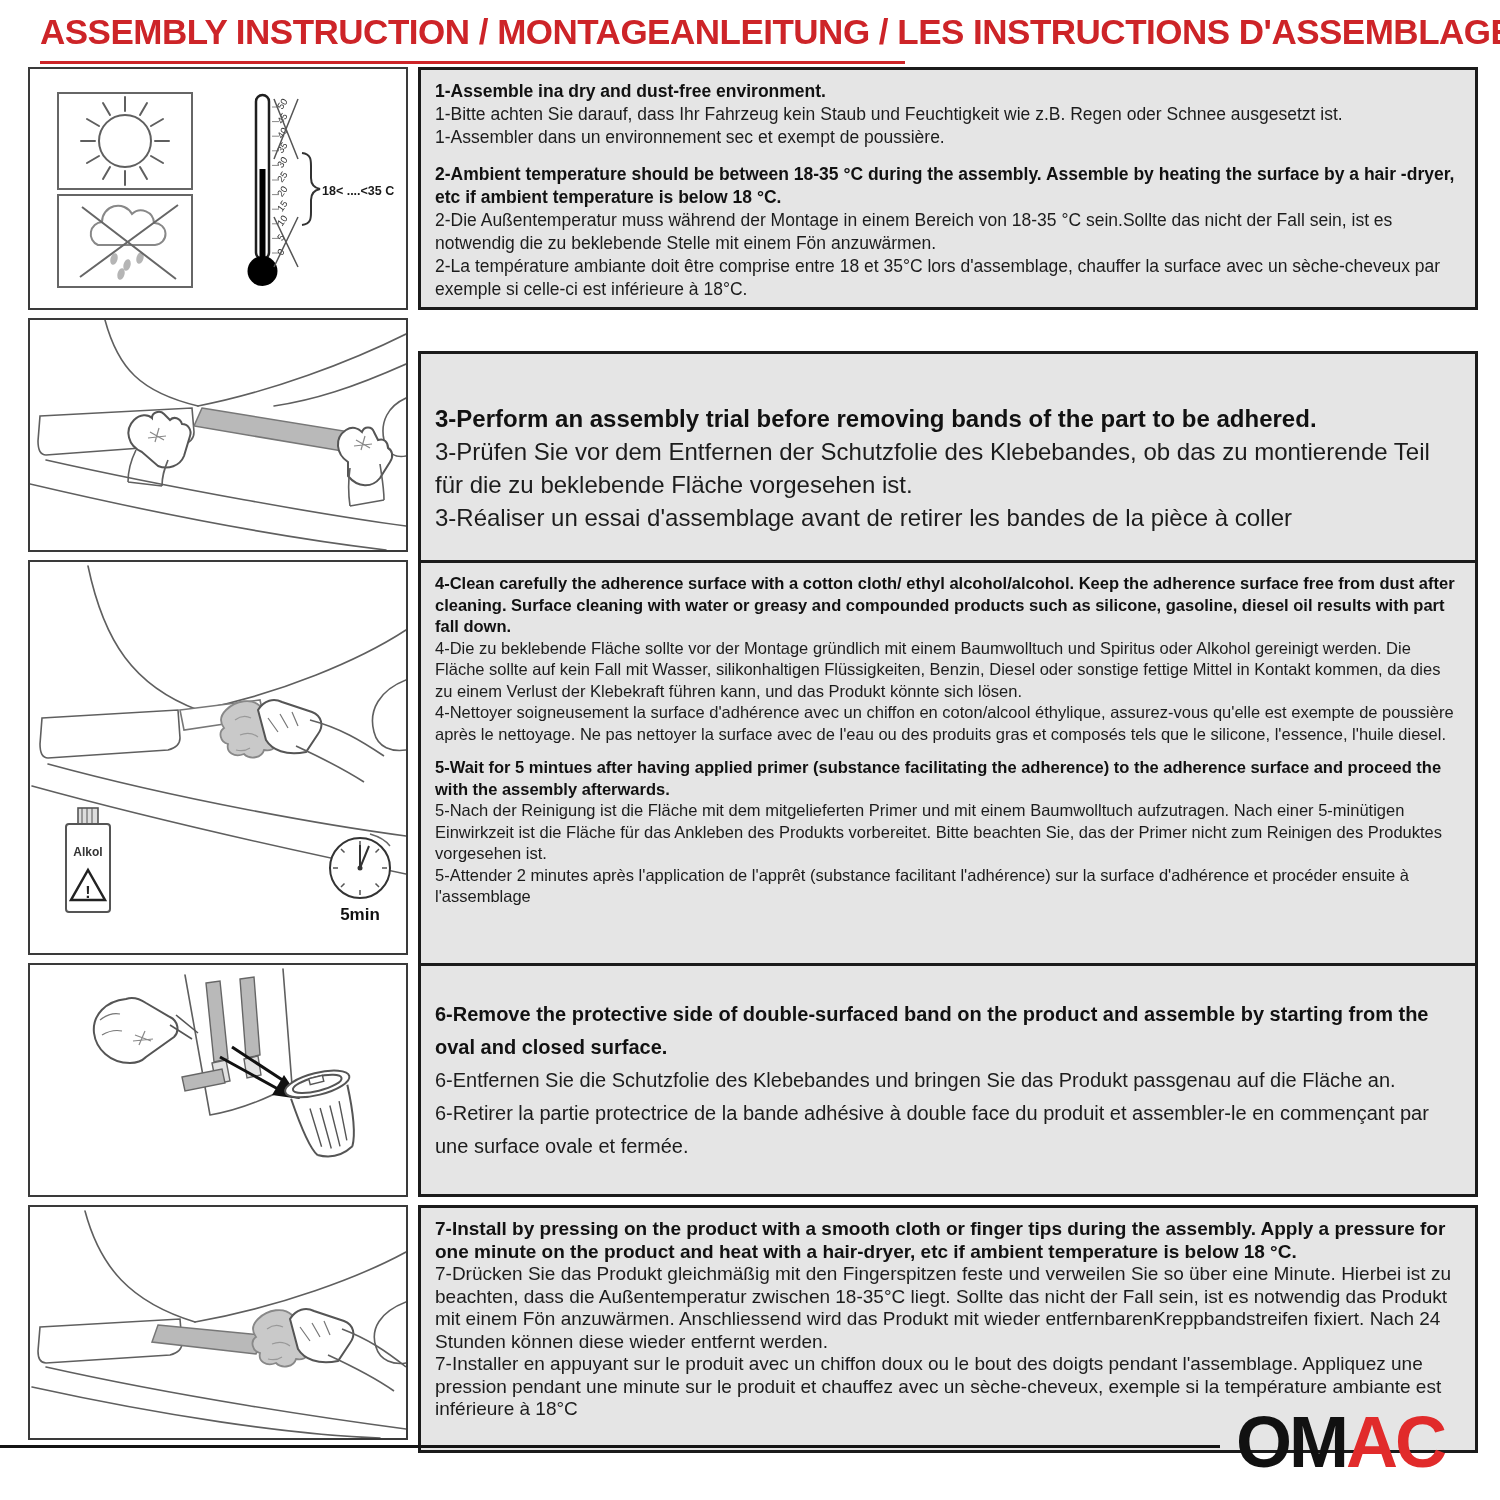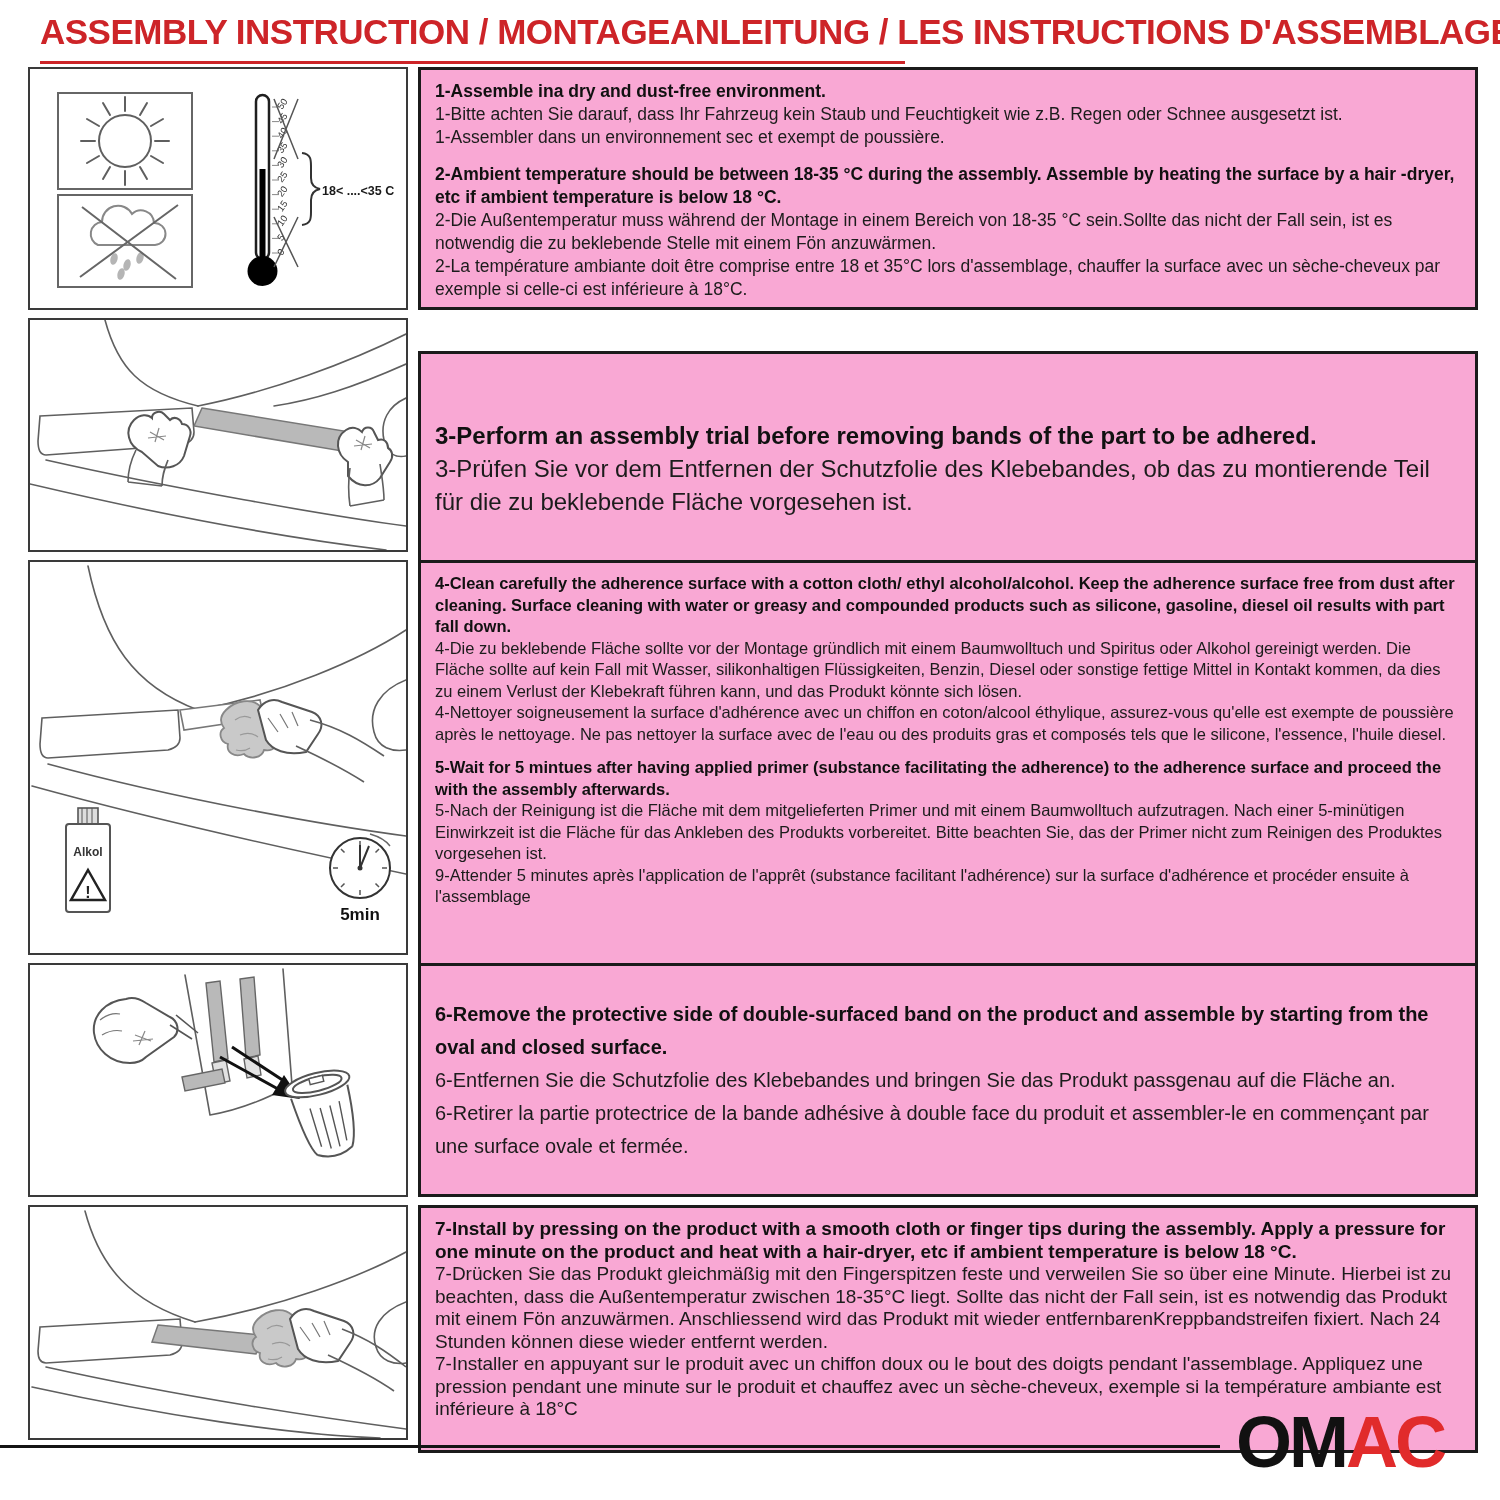--- a/index.html
+++ b/index.html
@@ -2,21 +2,21 @@
 <html><head>
 <meta charset="utf-8">
 <style>
   html,body{margin:0;padding:0;background:#fff;}
   .page{position:relative;width:1500px;height:1500px;background:#fff;overflow:hidden;
         font-family:"Liberation Sans","DejaVu Sans",sans-serif;color:#1c1c1c;}
   .title{position:absolute;left:40px;top:12px;width:1440px;font-size:35px;font-weight:bold;
          letter-spacing:-0.5px;color:#cd2428;white-space:nowrap;}
   .title-rule{position:absolute;left:40px;top:61px;width:865px;height:3px;background:#cd2428;}
   .figbox{position:absolute;left:28px;width:380px;border:2px solid #3a3a3a;background:#fff;box-sizing:border-box;}
-  .tbox{position:absolute;left:418px;width:1060px;border:3px solid #1b1b1b;background:#f9a8d4;
+  .tbox{position:absolute;left:418px;width:1060px;border:3px solid #1b1b1b;background:#e5e5e5;
         box-sizing:border-box;overflow:hidden;padding:10px 14px;}
   .tbox p{margin:0;}
   .b{font-weight:bold;color:#111;}
   .gap{margin-top:14px !important;}
   .r1{top:67px;height:243px;font-size:17.5px;line-height:23px;}
   .f1{top:67px;height:243px;}
   .r2{top:318px;height:234px;font-size:24px;line-height:33px;display:flex;flex-direction:column;justify-content:center;margin-top:33px;}
   .f2{top:318px;height:234px;}
   .r3{top:560px;height:460px;font-size:16.5px;line-height:21.5px;}
   .r3 .gap{margin-top:12px !important;}
@@ -121,20 +121,21 @@
         <path d="M318,142 c-12,-8 -14,-24 -2,-32 c6,-4 12,-2 16,2 c2,-6 10,-6 12,0 l4,8 c6,-2 10,2 10,8 c4,2 6,8 2,14 l-10,16 c-8,10 -22,10 -32,-2 z" fill="#fff" stroke="#555" stroke-width="2"></path>
         <path d="M326,120 l14,8 M335,116 l-4,14 M324,126 l18,-2" stroke="#888" stroke-width="1.2" fill="none"></path>
         <path d="M320,148 C318,162 318,172 320,186 M350,144 C352,158 354,168 354,180 M320,186 L354,180" stroke="#5f5f5f" stroke-width="1.6" fill="none"></path>
       </g>
     </svg>
   </div>
 
   <div class="tbox r2">
     <p class="b">3-Perform an assembly trial before removing bands of the part to be adhered.</p>
     <p>3-Prüfen Sie vor dem Entfernen der Schutzfolie des Klebebandes, ob das zu montierende Teil für die zu beklebende Fläche vorgesehen ist.</p>
+    <p>3-Réaliser un essai d'assemblage avant de retirer les bandes de la pièce à coller</p>
   </div>
 
   <div class="figbox f3">
     <svg width="376" height="391" viewBox="0 0 376 391">
       <g stroke="#5f5f5f" stroke-width="1.6" fill="none" stroke-linecap="round">
         <path d="M58,4 C74,80 104,124 168,148"></path>
         <path d="M168,148 C250,132 330,98 376,68"></path>
         <path d="M376,118 C350,128 338,148 344,170 C348,186 362,190 376,188"></path>
         <path d="M12,156 L148,148 L150,176 C150,182 146,186 138,188 L18,196 C12,196 10,190 10,182 Z"></path>
         <path d="M18,202 C150,238 300,264 376,274"></path>
@@ -168,21 +169,21 @@
       </g>
     </svg>
   </div>
 
   <div class="tbox r3">
     <p class="b">4-Clean carefully the adherence surface with a cotton cloth/ ethyl alcohol/alcohol. Keep the adherence surface free from dust after cleaning. Surface cleaning with water or greasy and compounded products such as silicone, gasoline, diesel oil results with part fall down.</p>
     <p>4-Die zu beklebende Fläche sollte vor der Montage gründlich mit einem Baumwolltuch und Spiritus oder Alkohol gereinigt werden. Die Fläche sollte auf kein Fall mit Wasser, silikonhaltigen Flüssigkeiten, Benzin, Diesel oder sonstige fettige Mittel in Kontakt kommen, da dies zu einem Verlust der Klebekraft führen kann, und das Produkt könnte sich lösen.</p>
     <p>4-Nettoyer soigneusement la surface d'adhérence avec un chiffon en coton/alcool éthylique, assurez-vous qu'elle est exempte de poussière après le nettoyage. Ne pas nettoyer la surface avec de l'eau ou des produits gras et composés tels que le silicone, l'essence, l'huile diesel.</p>
     <p class="b gap">5-Wait for 5 mintues after having applied primer (substance facilitating the adherence) to the adherence surface and proceed the with the assembly afterwards.</p>
     <p>5-Nach der Reinigung ist die Fläche mit dem mitgelieferten Primer und mit einem Baumwolltuch aufzutragen. Nach einer 5-minütigen Einwirkzeit ist die Fläche für das Ankleben des Produkts vorbereitet. Bitte beachten Sie, das der Primer nicht zum Reinigen des Produktes vorgesehen ist.</p>
-    <p>9-Attender 5 minutes après l'application de l'apprêt (substance facilitant l'adhérence) sur la surface d'adhérence et procéder ensuite à l'assemblage</p>
+    <p>5-Attender 2 minutes après l'application de l'apprêt (substance facilitant l'adhérence) sur la surface d'adhérence et procéder ensuite à l'assemblage</p>
   </div>
 
   <div class="figbox f4">
     <svg width="376" height="230" viewBox="0 0 376 230">
       <g stroke="#5f5f5f" stroke-width="1.6" fill="none" stroke-linecap="round">
         <path d="M155,10 L180,150 M253,4 L262,120 M180,150 C210,145 240,132 262,120"></path>
       </g>
       <g stroke="#666" stroke-width="1.4">
         <polygon points="176,18 190,16 198,94 184,97" fill="#b9b9b9"></polygon>
         <polygon points="210,14 224,12 230,90 216,93" fill="#b9b9b9"></polygon>

